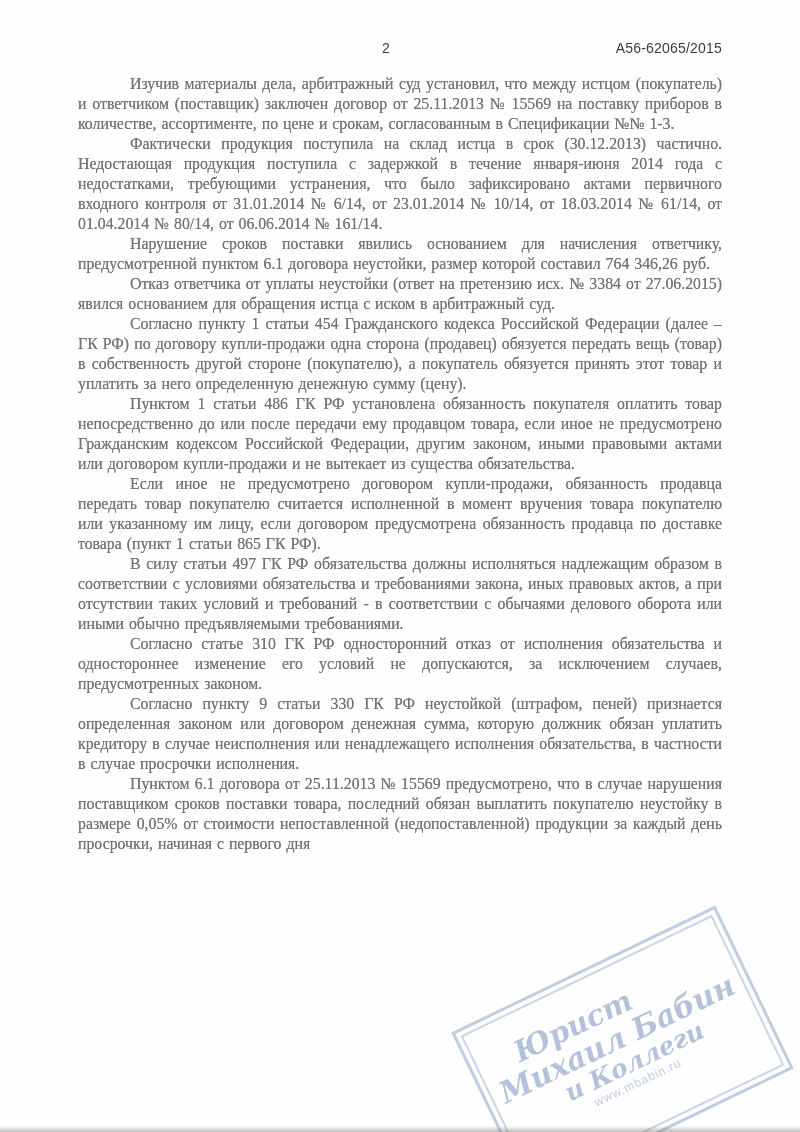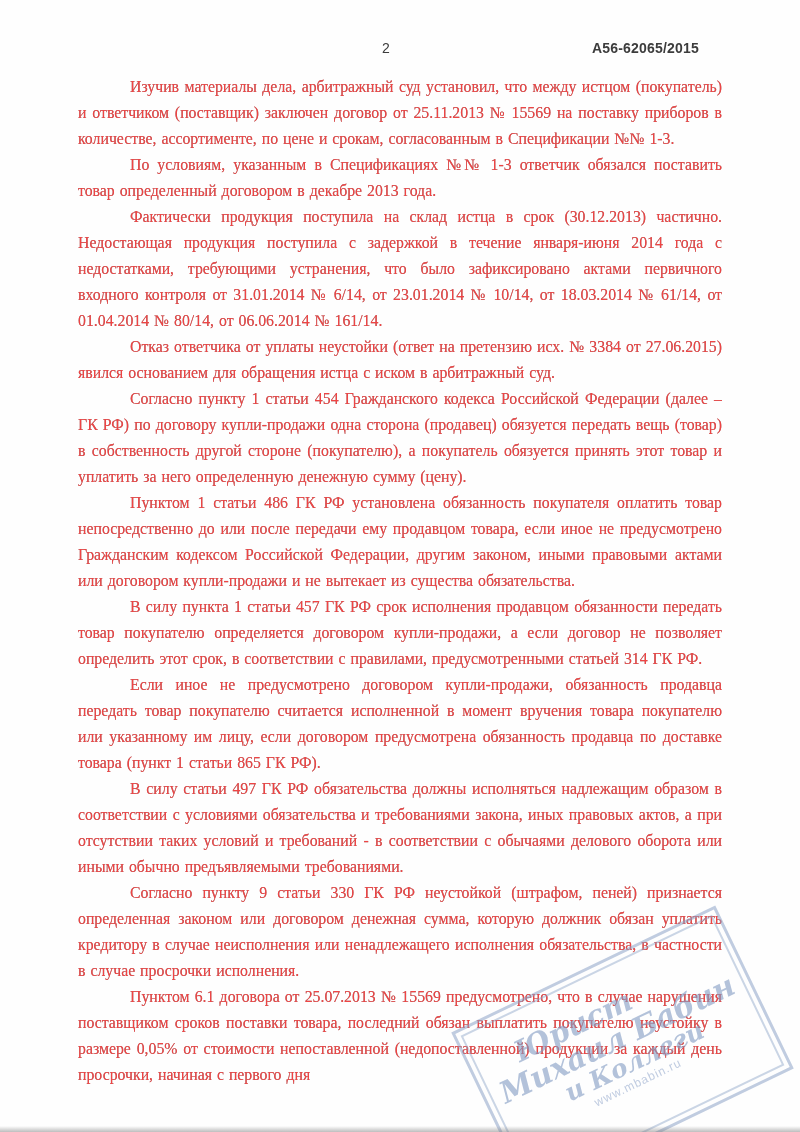--- a/index.html
+++ b/index.html
@@ -28,35 +28,34 @@
   }
   .page-number {
     position: absolute;
     left: 298px;
     top: 0;
     width: 20px;
     text-align: center;
   }
   .case-number {
     position: absolute;
-    right: 23px;
+    right: 0;
     top: 0;
     letter-spacing: 0.2px;
-    font-weight: bold;
   }
   
   .body-text {
     position: absolute;
     top: 74px;
     left: 78px;
     width: 644px;
     font-size: 15.8px;
-    line-height: 26px;
+    line-height: 20px;
     text-align: justify;
-    color: #ef4444;
+    color: #737373;
     text-shadow: 0 0 0.4px rgba(42,42,42,0.55);
   }
   .body-text p {
     margin: 0;
     text-indent: 52px;
     word-spacing: 1px;
   }
   
   .stamp {
     position: absolute;
@@ -114,30 +113,30 @@
 
 <div class="page">
 
   <div class="header">
     <span class="page-number">2</span>
     <span class="case-number">А56-62065/2015</span>
   </div>
 
   <div class="body-text">
       <p>Изучив материалы дела, арбитражный суд установил, что между истцом (покупатель) и ответчиком (поставщик) заключен договор от 25.11.2013 № 15569 на поставку приборов в количестве, ассортименте, по цене и срокам, согласованным в Спецификации №№ 1-3.</p>
-      <p>По условиям, указанным в Спецификациях №№ 1-3 ответчик обязался поставить товар определенный договором в декабре 2013 года.</p>
       <p>Фактически продукция поступила на склад истца в срок (30.12.2013) частично. Недостающая продукция поступила с задержкой в течение января-июня 2014 года с недостатками, требующими устранения, что было зафиксировано актами первичного входного контроля от 31.01.2014 № 6/14, от 23.01.2014 № 10/14, от 18.03.2014 № 61/14, от 01.04.2014 № 80/14, от 06.06.2014 № 161/14.</p>
+      <p>Нарушение сроков поставки явились основанием для начисления ответчику, предусмотренной пунктом 6.1 договора неустойки, размер которой составил 764 346,26 руб.</p>
       <p>Отказ ответчика от уплаты неустойки (ответ на претензию исх. № 3384 от 27.06.2015) явился основанием для обращения истца с иском в арбитражный суд.</p>
       <p>Согласно пункту 1 статьи 454 Гражданского кодекса Российской Федерации (далее – ГК РФ) по договору купли-продажи одна сторона (продавец) обязуется передать вещь (товар) в собственность другой стороне (покупателю), а покупатель обязуется принять этот товар и уплатить за него определенную денежную сумму (цену).</p>
       <p>Пунктом 1 статьи 486 ГК РФ установлена обязанность покупателя оплатить товар непосредственно до или после передачи ему продавцом товара, если иное не предусмотрено Гражданским кодексом Российской Федерации, другим законом, иными правовыми актами или договором купли-продажи и не вытекает из существа обязательства.</p>
-      <p>В силу пункта 1 статьи 457 ГК РФ срок исполнения продавцом обязанности передать товар покупателю определяется договором купли-продажи, а если договор не позволяет определить этот срок, в соответствии с правилами, предусмотренными статьей 314 ГК РФ.</p>
       <p>Если иное не предусмотрено договором купли-продажи, обязанность продавца передать товар покупателю считается исполненной в момент вручения товара покупателю или указанному им лицу, если договором предусмотрена обязанность продавца по доставке товара (пункт 1 статьи 865 ГК РФ).</p>
       <p>В силу статьи 497 ГК РФ обязательства должны исполняться надлежащим образом в соответствии с условиями обязательства и требованиями закона, иных правовых актов, а при отсутствии таких условий и требований - в соответствии с обычаями делового оборота или иными обычно предъявляемыми требованиями.</p>
+      <p>Согласно статье 310 ГК РФ односторонний отказ от исполнения обязательства и одностороннее изменение его условий не допускаются, за исключением случаев, предусмотренных законом.</p>
       <p>Согласно пункту 9 статьи 330 ГК РФ неустойкой (штрафом, пеней) признается определенная законом или договором денежная сумма, которую должник обязан уплатить кредитору в случае неисполнения или ненадлежащего исполнения обязательства, в частности в случае просрочки исполнения.</p>
-      <p>Пунктом 6.1 договора от 25.07.2013 № 15569 предусмотрено, что в случае нарушения поставщиком сроков поставки товара, последний обязан выплатить покупателю неустойку в размере 0,05% от стоимости непоставленной (недопоставленной) продукции за каждый день просрочки, начиная с первого дня</p>
+      <p>Пунктом 6.1 договора от 25.11.2013 № 15569 предусмотрено, что в случае нарушения поставщиком сроков поставки товара, последний обязан выплатить покупателю неустойку в размере 0,05% от стоимости непоставленной (недопоставленной) продукции за каждый день просрочки, начиная с первого дня</p>
     </div>
 
   <div class="stamp">
     <div class="stamp-inner">
       <span class="stamp-text stamp-title">Юрист</span>
       <span class="stamp-text stamp-name">Михаил Бабин</span>
       <span class="stamp-text stamp-suffix">и Коллеги</span>
       <span class="stamp-text stamp-url">www.mbabin.ru</span>
     </div>
   </div>

